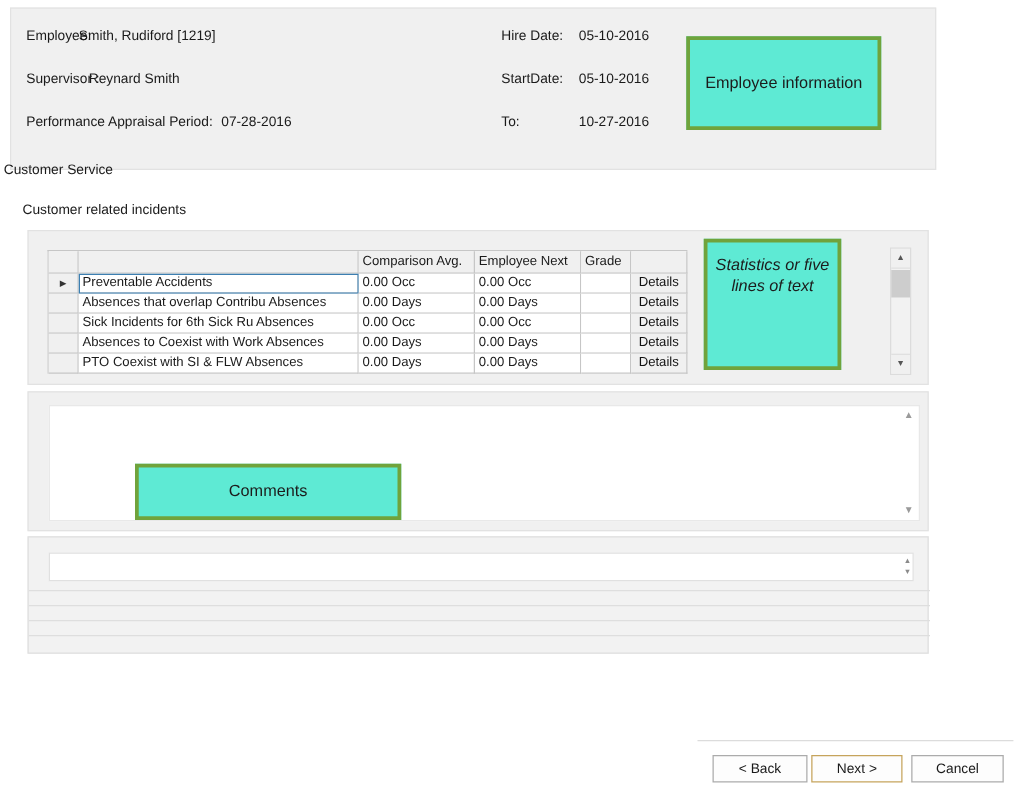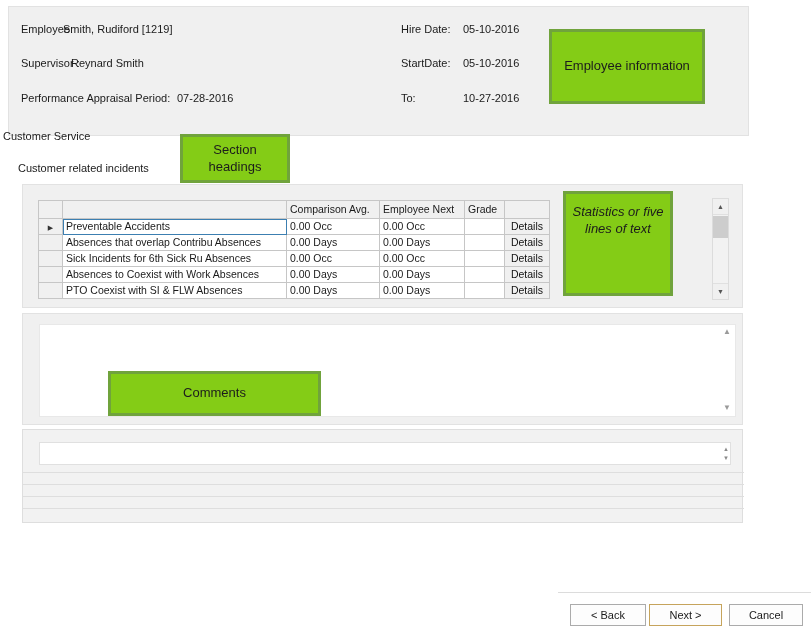--- a/index.html
+++ b/index.html
@@ -1,21 +1,21 @@
 <!DOCTYPE html>
 <html><head>
 <meta charset="utf-8">
 <style>
   * { margin:0; padding:0; box-sizing:border-box; }
   html,body { background:#ffffff; }
   body { font-family:"Liberation Sans", sans-serif; color:#1a1a1a; }
   .screen { position:relative; width:811px; height:634px; background:#ffffff; overflow:hidden; font-size:11px; }
   .panel { position:absolute; background:#f0f0f0; border:1px solid #e2e2e2; }
   .lbl { position:absolute; white-space:nowrap; font-size:11px; color:#1a1a1a; }
-  .callout { position:absolute; background:#84cc16; border:3px solid #70a33c; display:flex; align-items:center; justify-content:center; text-align:center; font-size:13px; color:#1c1c1c; line-height:1.3; z-index:5; padding:4px 6px; }
+  .callout { position:absolute; background:#5eead4; border:3px solid #70a33c; display:flex; align-items:center; justify-content:center; text-align:center; font-size:13px; color:#1c1c1c; line-height:1.3; z-index:5; padding:4px 6px; }
   .callout.topalign { align-items:flex-start; padding-top:10px; }
 
   
   .grid { position:absolute; display:grid; grid-template-columns:24px 224px 93px 85px 40px 45px; grid-template-rows:18px repeat(5,16px); background:#ffffff; border-top:1px solid #c6c6c6; border-left:1px solid #c6c6c6; font-size:10.5px; }
   .cell { border-right:1px solid #c6c6c6; border-bottom:1px solid #c6c6c6; padding:1px 3px; white-space:nowrap; overflow:hidden; line-height:13px; background:#ffffff; }
   .hcell { background:#f0f0f0; line-height:15px; }
   .selcell { background:#f0f0f0; text-align:center; padding:1px 0; }
   .detcell { background:#f0f0f0; text-align:center; }
   .detlink { color:#111; cursor:pointer; }
   .marker { font-size:7px; color:#333; line-height:13px; }
@@ -59,21 +59,20 @@
     <span class="lbl" style="left:168px;top:85px;">07-28-2016</span>
     <span class="lbl" style="left:392px;top:85px;">To:</span>
     <span class="lbl" style="left:454px;top:85px;">10-27-2016</span>
   </div>
 
   <div class="callout" style="left:549px;top:29px;width:156px;height:75px;">Employee information</div>
 
   <span class="lbl" style="left:3px;top:130px;">Customer Service</span>
   <span class="lbl" style="left:18px;top:162px;">Customer related incidents</span>
 
-  <div class="callout" style="left:180px;top:134px;width:110px;height:49px;">Section headings</div>
 
   <div class="panel" style="left:22px;top:184px;width:721px;height:124px;"></div>
 
   <div class="grid" style="left:38px;top:200px;">
 
     <div class="cell hcell"></div>
     <div class="cell hcell"></div>
     <div class="cell hcell">Comparison Avg.</div>
     <div class="cell hcell">Employee Next</div>
     <div class="cell hcell">Grade</div>

